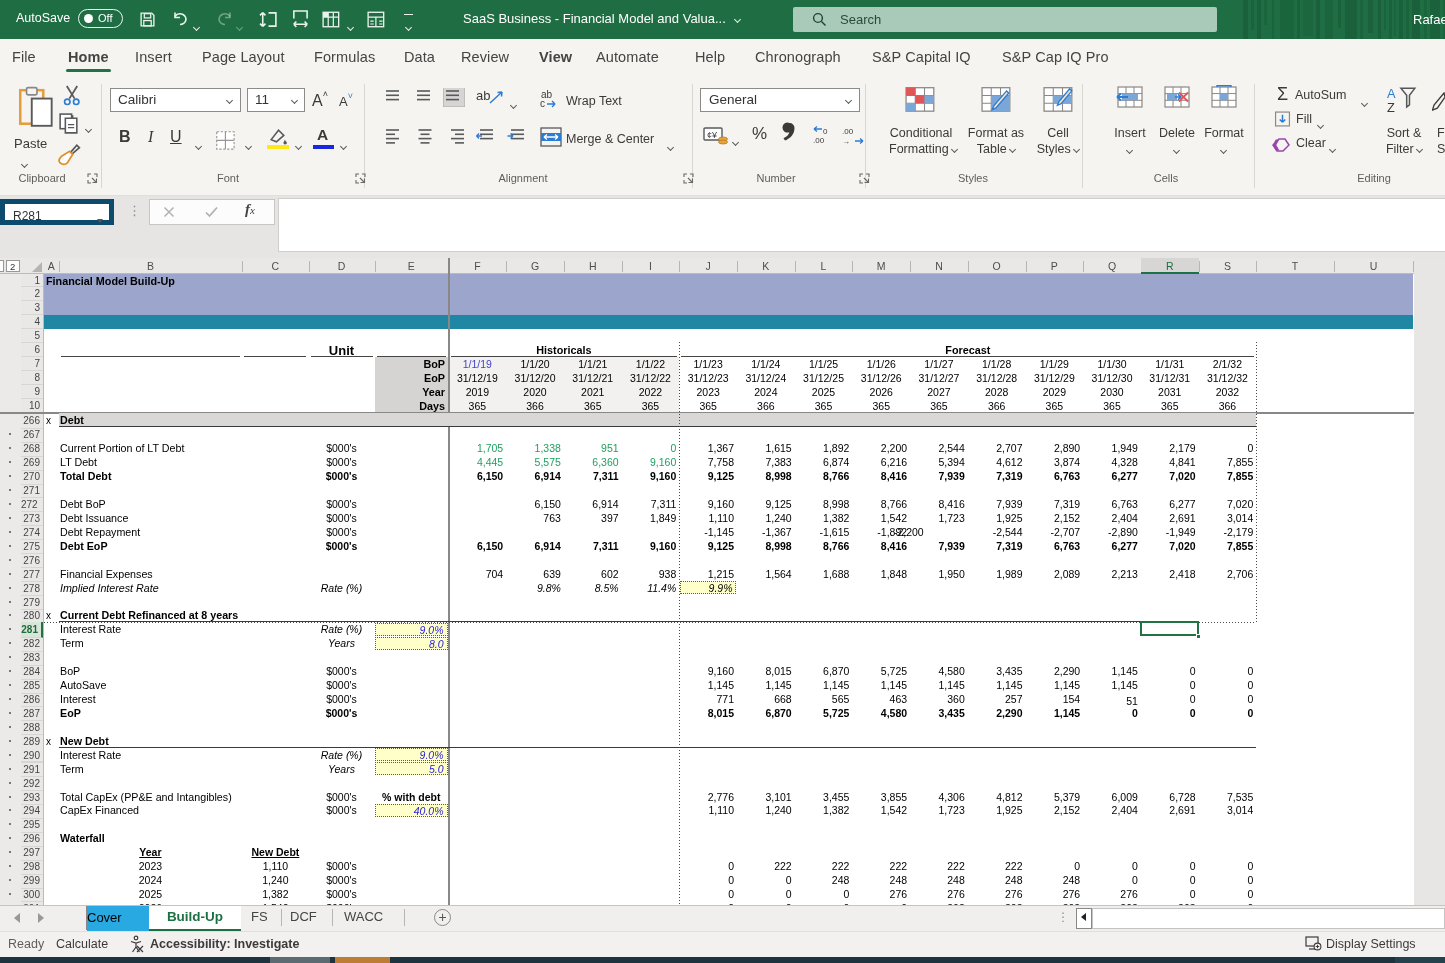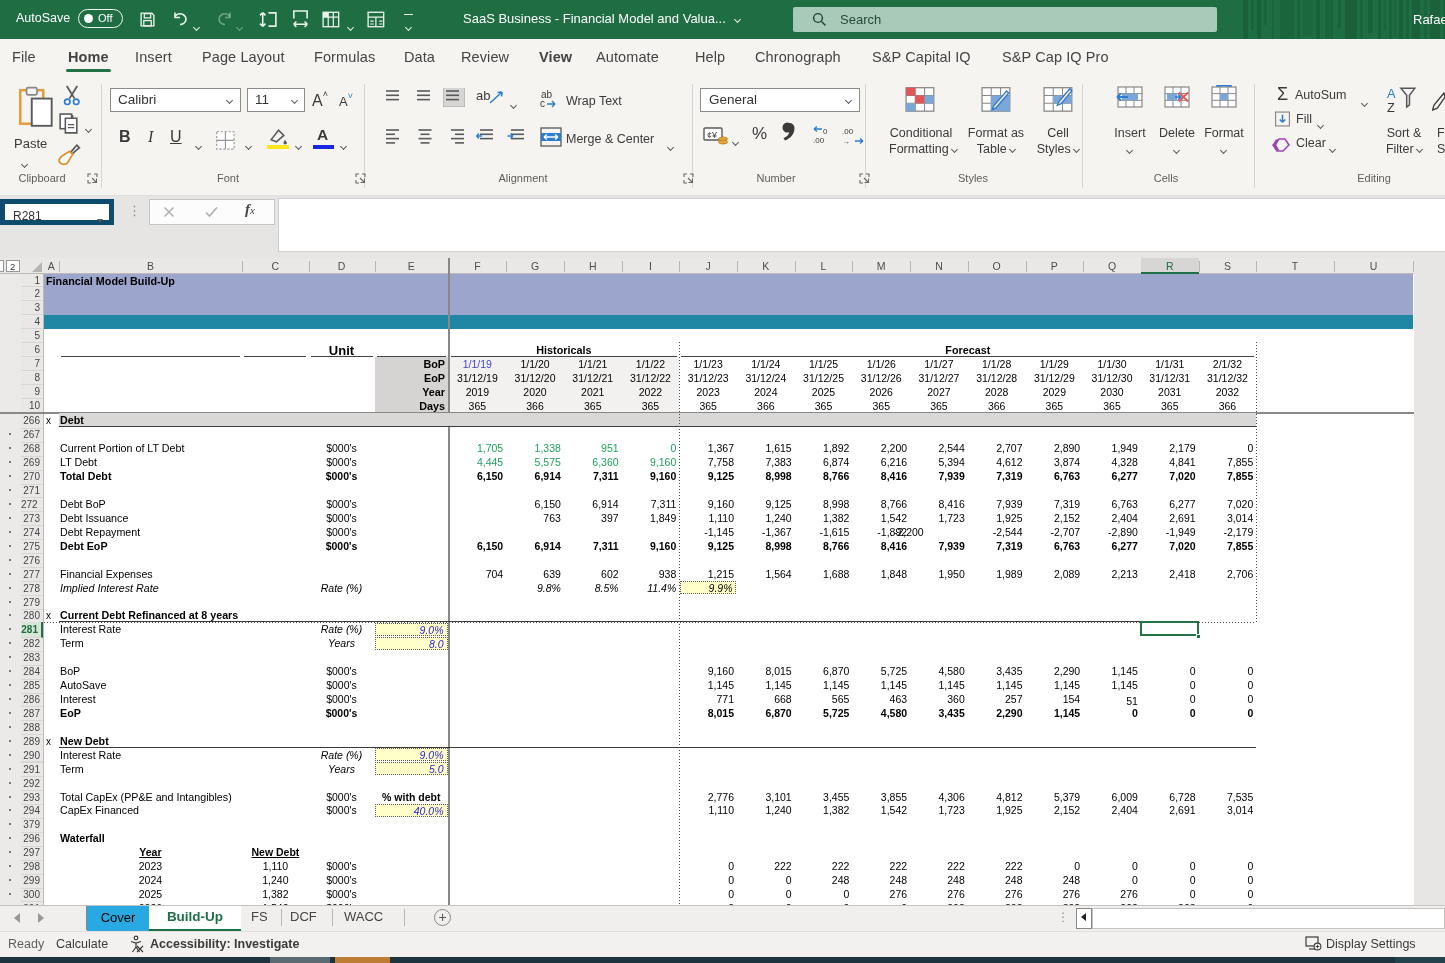--- a/index.html
+++ b/index.html
@@ -470,21 +470,21 @@
 <div class="abs" style="left:21px;top:747.7px;width:22px;height:15.43px;border-bottom:1px solid #d8d6d4;font-size:10px;text-align:right;line-height:16.93px;padding-right:3px;color:#444;">290</div>
 <div class="abs" style="left:9px;top:753.7px;width:2px;height:2px;background:#777"></div>
 <div class="abs" style="left:21px;top:761.6px;width:22px;height:15.43px;border-bottom:1px solid #d8d6d4;font-size:10px;text-align:right;line-height:16.93px;padding-right:3px;color:#444;">291</div>
 <div class="abs" style="left:9px;top:767.6px;width:2px;height:2px;background:#777"></div>
 <div class="abs" style="left:21px;top:775.6px;width:22px;height:15.43px;border-bottom:1px solid #d8d6d4;font-size:10px;text-align:right;line-height:16.93px;padding-right:3px;color:#444;">292</div>
 <div class="abs" style="left:9px;top:781.6px;width:2px;height:2px;background:#777"></div>
 <div class="abs" style="left:21px;top:789.5px;width:22px;height:15.43px;border-bottom:1px solid #d8d6d4;font-size:10px;text-align:right;line-height:16.93px;padding-right:3px;color:#444;">293</div>
 <div class="abs" style="left:9px;top:795.5px;width:2px;height:2px;background:#777"></div>
 <div class="abs" style="left:21px;top:803.4px;width:22px;height:15.43px;border-bottom:1px solid #d8d6d4;font-size:10px;text-align:right;line-height:16.93px;padding-right:3px;color:#444;">294</div>
 <div class="abs" style="left:9px;top:809.4px;width:2px;height:2px;background:#777"></div>
-<div class="abs" style="left:21px;top:817.4px;width:22px;height:15.43px;border-bottom:1px solid #d8d6d4;font-size:10px;text-align:right;line-height:16.93px;padding-right:3px;color:#444;">379</div>
+<div class="abs" style="left:21px;top:817.4px;width:22px;height:15.43px;border-bottom:1px solid #d8d6d4;font-size:10px;text-align:right;line-height:16.93px;padding-right:3px;color:#444;">295</div>
 <div class="abs" style="left:9px;top:823.4px;width:2px;height:2px;background:#777"></div>
 <div class="abs" style="left:21px;top:831.3px;width:22px;height:15.43px;border-bottom:1px solid #d8d6d4;font-size:10px;text-align:right;line-height:16.93px;padding-right:3px;color:#444;">296</div>
 <div class="abs" style="left:9px;top:837.3px;width:2px;height:2px;background:#777"></div>
 <div class="abs" style="left:21px;top:845.2px;width:22px;height:15.43px;border-bottom:1px solid #d8d6d4;font-size:10px;text-align:right;line-height:16.93px;padding-right:3px;color:#444;">297</div>
 <div class="abs" style="left:9px;top:851.2px;width:2px;height:2px;background:#777"></div>
 <div class="abs" style="left:21px;top:859.2px;width:22px;height:15.43px;border-bottom:1px solid #d8d6d4;font-size:10px;text-align:right;line-height:16.93px;padding-right:3px;color:#444;">298</div>
 <div class="abs" style="left:9px;top:865.2px;width:2px;height:2px;background:#777"></div>
 <div class="abs" style="left:21px;top:873.1px;width:22px;height:15.43px;border-bottom:1px solid #d8d6d4;font-size:10px;text-align:right;line-height:16.93px;padding-right:3px;color:#444;">299</div>
 <div class="abs" style="left:9px;top:879.1px;width:2px;height:2px;background:#777"></div>
 <div class="abs" style="left:21px;top:887.0px;width:22px;height:15.43px;border-bottom:1px solid #d8d6d4;font-size:10px;text-align:right;line-height:16.93px;padding-right:3px;color:#444;">300</div>
@@ -849,21 +849,21 @@
 <div class="dotv" style="left:678.8px;top:342px;height:563px"></div>
 <div class="dotv" style="left:1255.8px;top:342px;height:280.3px"></div>
 <div class="doth" style="left:44px;top:621.8px;width:1211.8px"></div>
 <div class="abs" style="left:1139.9px;top:621.3px;width:58.7px;height:14.93px;border:2px solid #217346"></div>
 <div class="abs" style="left:1196.1px;top:633.8px;width:5px;height:5px;background:#217346;border:1px solid #fff"></div>
 <div class="abs" style="left:1414px;top:258px;width:31px;height:647px;background:#e7e6e5"></div>
 <div class="abs" style="left:0;top:905px;width:1445px;height:26px;background:#f0efee;border-top:1px solid #c6c4c2"></div>
 <div class="abs" style="left:14px;top:913px;width:0;height:0;border-top:5px solid transparent;border-bottom:5px solid transparent;border-right:6px solid #9a9896"></div>
 <div class="abs" style="left:38px;top:913px;width:0;height:0;border-top:5px solid transparent;border-bottom:5px solid transparent;border-left:6px solid #9a9896"></div>
 <div class="abs" style="left:86px;top:906px;width:1px;height:24px;background:#8a8886"></div>
-<div class="abs" style="left:87px;top:906px;width:62px;height:36px;background:#29a9e1;font-size:13px;color:#000;text-align:center;line-height:24px">Cover</div>
+<div class="abs" style="left:87px;top:906px;width:62px;height:36px;background:#29a9e1;font-size:13px;color:#000;text-align:left;line-height:24px">Cover</div>
 <div class="abs" style="left:149px;top:906px;width:92px;height:25px;background:#fff;border-bottom:2.6px solid #1e7044;font-size:13.5px;color:#1e7044;font-weight:bold;text-align:center;line-height:22px">Build-Up</div>
 <div class="abs" style="left:251px;top:909px;font-size:13px;color:#444">FS</div>
 <div class="abs" style="left:290px;top:909px;font-size:13px;color:#444">DCF</div>
 <div class="abs" style="left:344px;top:909px;font-size:13px;color:#444">WACC</div>
 <div class="abs" style="left:281px;top:909px;width:1px;height:17px;background:#b8b6b4"></div>
 <div class="abs" style="left:332px;top:909px;width:1px;height:17px;background:#b8b6b4"></div>
 <div class="abs" style="left:404px;top:909px;width:1px;height:17px;background:#b8b6b4"></div>
 <div class="abs" style="left:434px;top:909px;width:17px;height:17px;border:1px solid #8a8886;border-radius:50%;font-size:14px;color:#555;text-align:center;line-height:15px">+</div>
 <div class="abs" style="left:1057px;top:910px;font-size:12px;color:#8a8a8a">⋮</div>
 <div class="abs" style="left:1076px;top:907.5px;width:16px;height:21px;background:#fff;border:1px solid #8a8886"></div>

